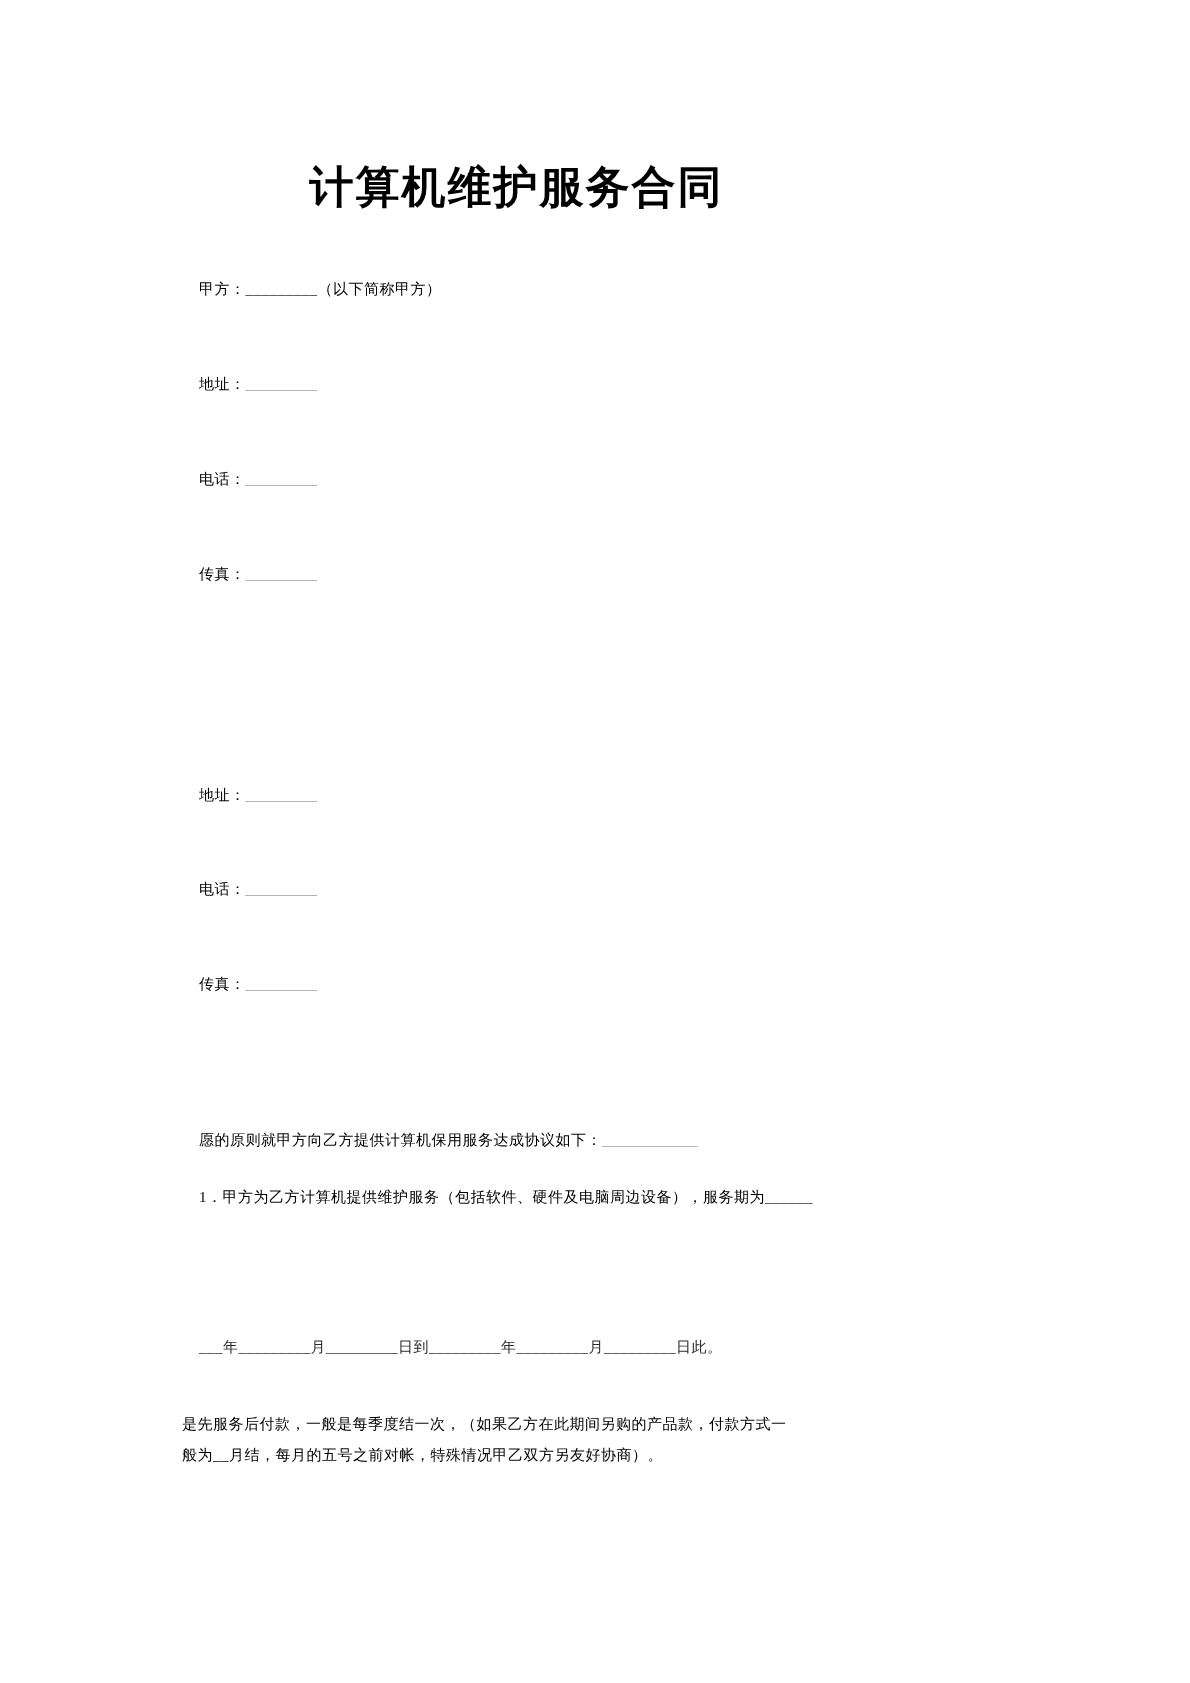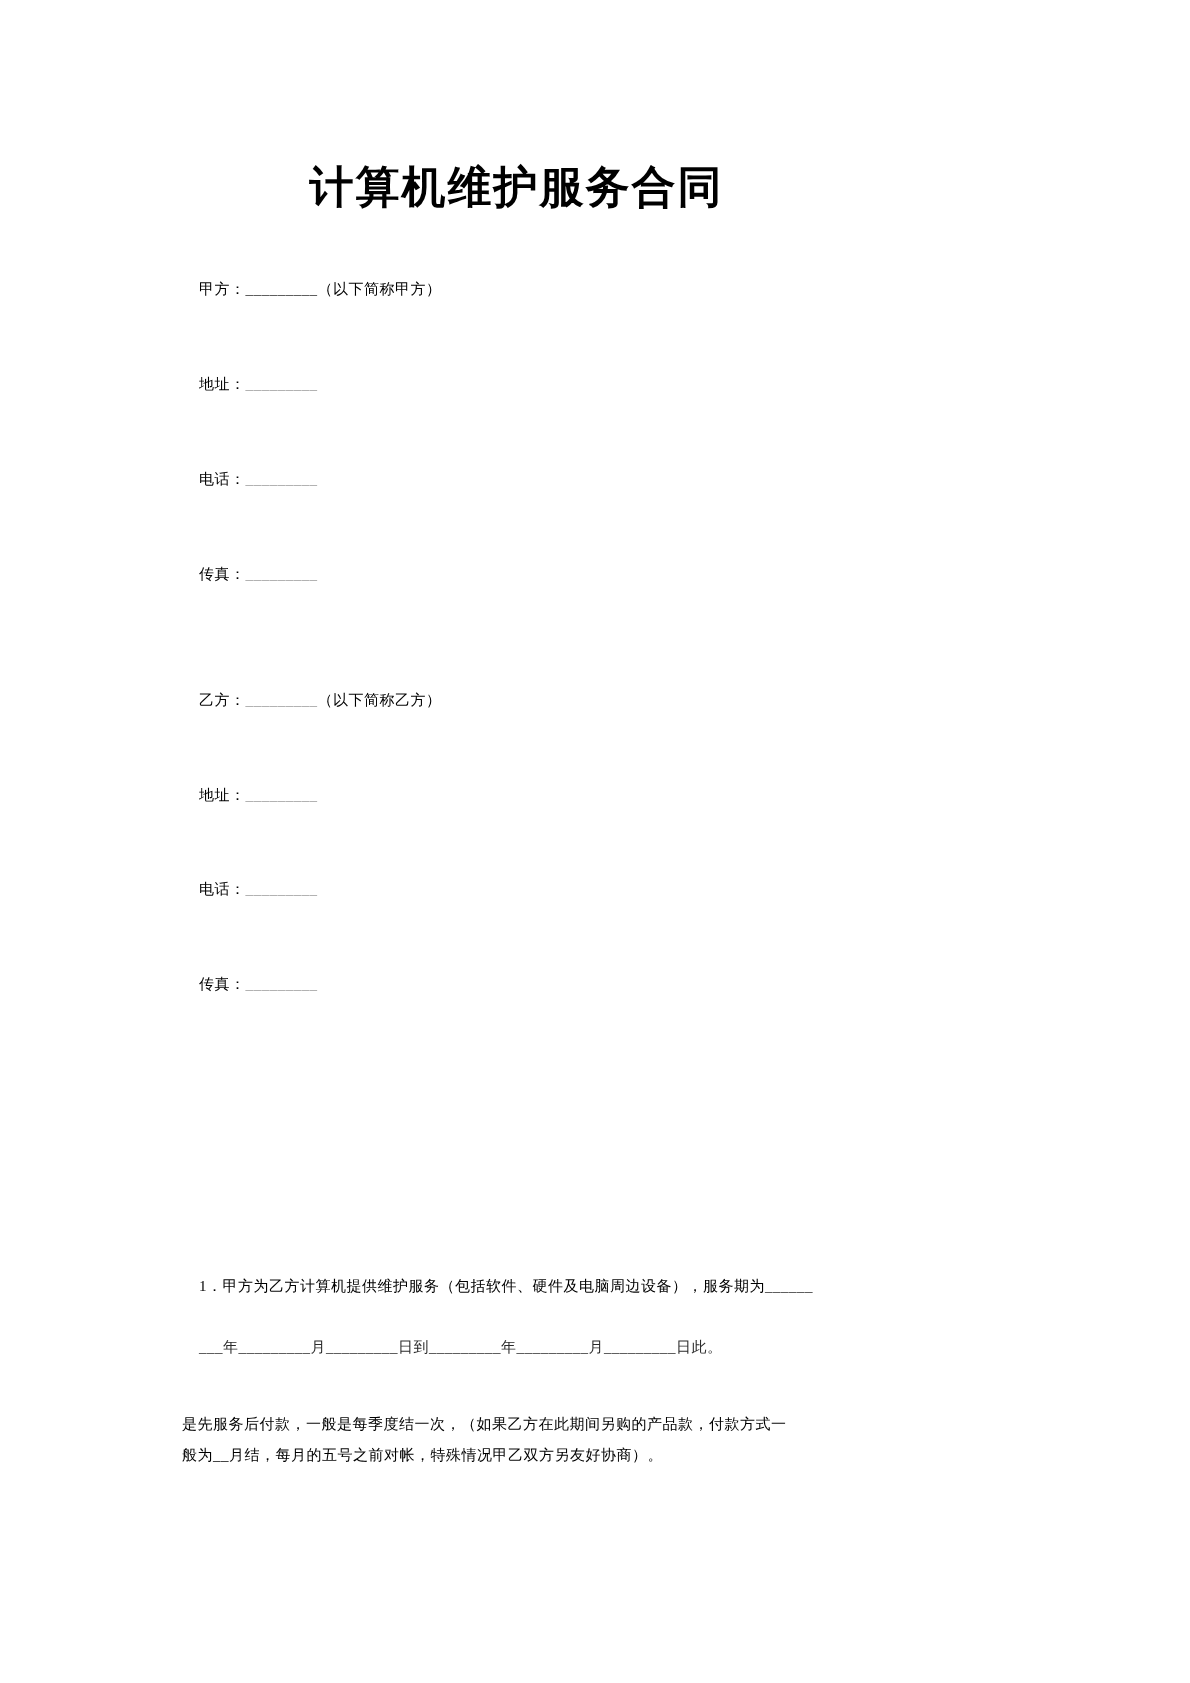--- a/index.html
+++ b/index.html
@@ -58,39 +58,39 @@
   </div>
 
   <div class="line" style="top:440px">
     <span>电话：</span><span class="blank">_________</span>
   </div>
 
   <div class="line" style="top:535px">
     <span>传真：</span><span class="blank">_________</span>
   </div>
 
-  <div class="line" style="top:661px">
-    <span>乙方：</span><span class="blank">_________</span><span>（以下简称乙方）</span>
-  </div>
 
   <div class="line" style="top:756px">
     <span>地址：</span><span class="blank">_________</span>
   </div>
 
   <div class="line" style="top:850px">
     <span>电话：</span><span class="blank">_________</span>
   </div>
 
   <div class="line" style="top:945px">
     <span>传真：</span><span class="blank">_________</span>
   </div>
 
 
+  <div class="line" style="top:1101px">
+    <span>愿的原则就甲方向乙方提供计算机保用服务达成协议如下：</span><span class="blank">____________</span>
+  </div>
 
-  <div class="line" style="top:1247px">
+  <div class="line" style="top:1158px">
     <span>1．甲方为乙方计算机提供维护服务（包括软件、硬件及电脑周边设备），服务期为</span><span class="blank-dark">______</span>
   </div>
 
   <div class="line" style="top:1308px">
     <span class="blank-dark">___年_________月_________日到_________年_________月_________日此。</span>
   </div>
 
 
   <div class="line" style="top:1442px">般为__月结，每月的五号之前对帐，特殊情况甲乙双方另友好协商）。</div>
 

